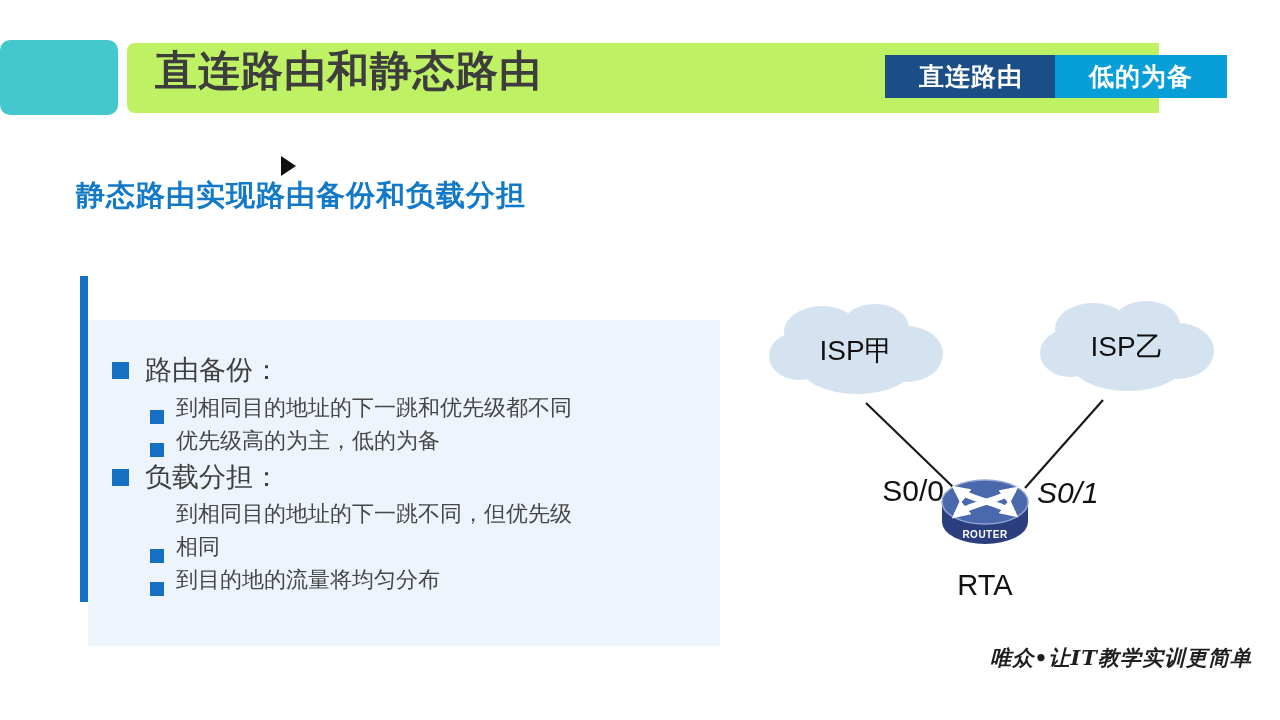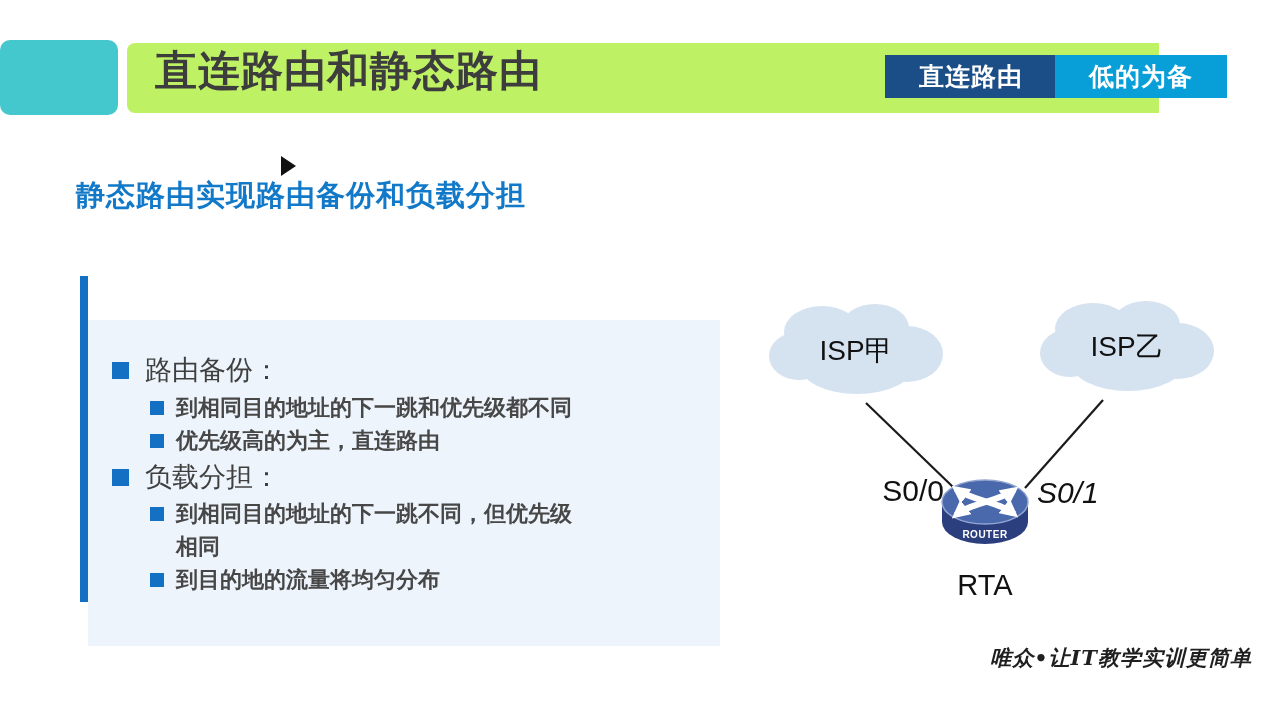--- a/index.html
+++ b/index.html
@@ -81,21 +81,21 @@
     flex:0 0 auto;
     width:17px; height:17px;
     background:#1470c2;
     margin:12px 16px 0 0;
   }
   .l1-text {
     font-size:27px; color:#3f3f3f;
     line-height:1.5; white-space:nowrap;
   }
   .l2-list { margin-left:38px; }
-  .l2-item { display:flex; align-items:flex-start;font-weight:bold; }
+  .l2-item { display:flex; align-items:flex-end; }
   .l2-square {
     flex:0 0 auto;
     width:14px; height:14px;
     background:#1470c2;
     margin:10px 12px 0 0;
   }
   .l2-text {
     font-size:22px; color:#474747;
     line-height:1.5;
     max-width:412px;
@@ -152,21 +152,21 @@
     <span class="l1-square"></span>
     <span class="l1-text">路由备份：</span>
   </div>
   <div class="l2-list">
     <div class="l2-item">
       <span class="l2-square"></span>
       <span class="l2-text">到相同目的地址的下一跳和优先级都不同</span>
     </div>
     <div class="l2-item">
       <span class="l2-square"></span>
-      <span class="l2-text">优先级高的为主，直连路由</span>
+      <span class="l2-text">优先级高的为主，低的为备</span>
     </div>
   </div>
 
   <div class="l1-item">
     <span class="l1-square"></span>
     <span class="l1-text">负载分担：</span>
   </div>
   <div class="l2-list">
     <div class="l2-item">
       <span class="l2-square"></span>

